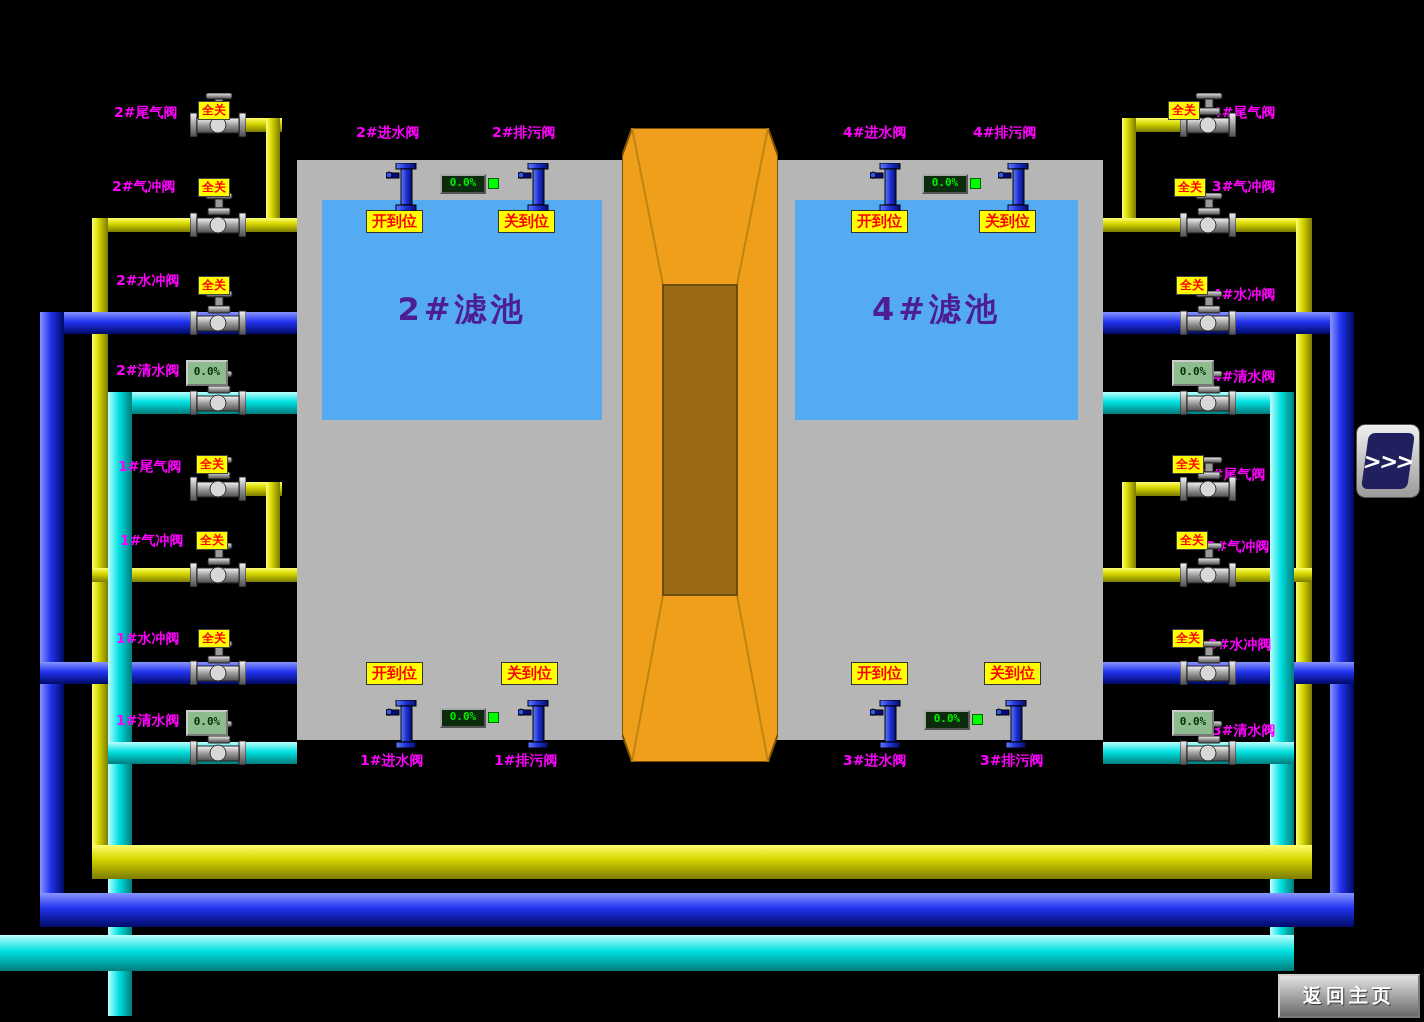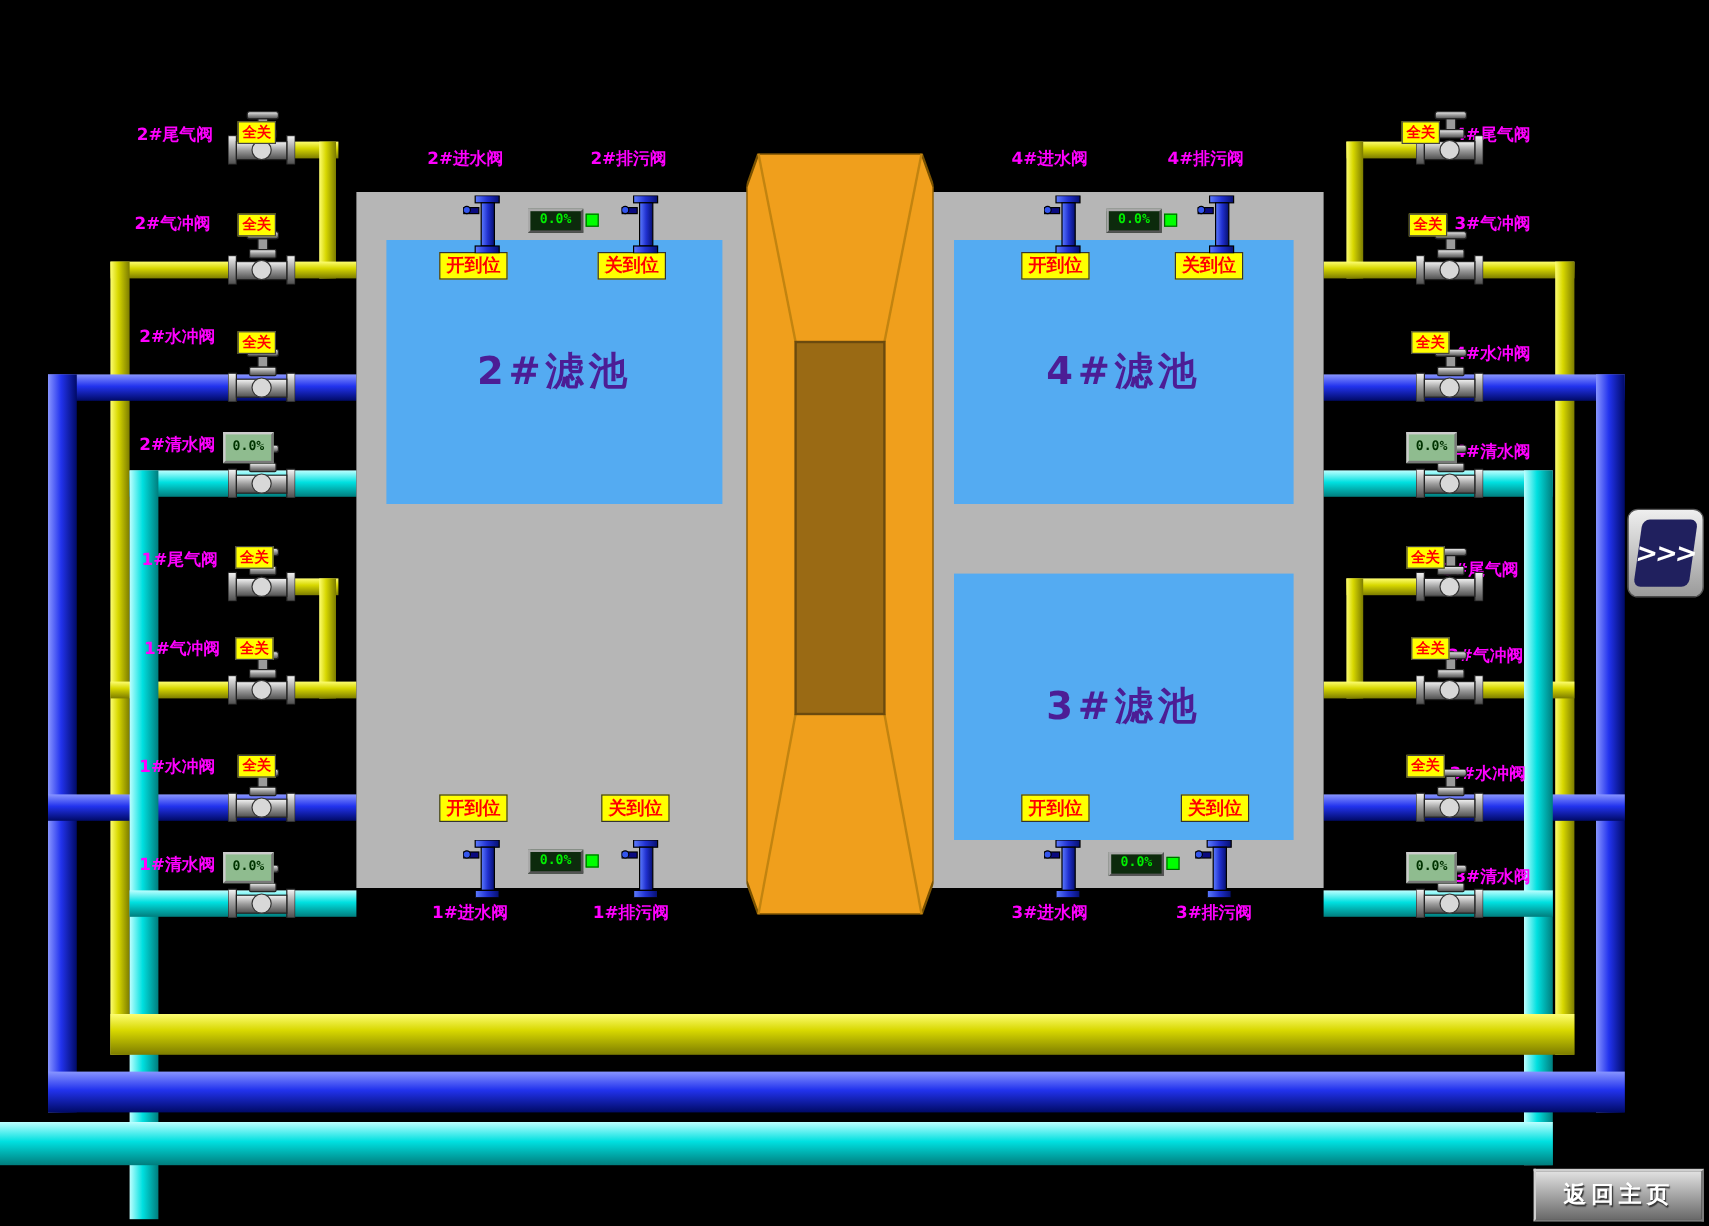--- a/index.html
+++ b/index.html
@@ -132,23 +132,20 @@
     <line x1="115" y1="467" x2="146" y2="634" stroke="#c28410" stroke-width="2"></line>
     <rect x="41" y="157" width="74" height="310" fill="#9a6a14" stroke="#6b4a0e" stroke-width="2"></rect>
   </svg>
 
   <div class="abs pool" style="left:322px;top:200px;width:280px;height:220px">
     <span>2#滤池</span>
   </div>
   <div class="abs pool" style="left:795px;top:200px;width:283px;height:220px">
     <span>4#滤池</span>
   </div>
-  <div class="abs pool" style="left:795px;top:478px;width:283px;height:222px">
-    <span>3#滤池</span>
-  </div>
 
   <div class="abs pos-box" style="left:366px;top:210px">开到位</div>
   <div class="abs pos-box" style="left:498px;top:210px">关到位</div>
   <div class="abs pos-box" style="left:851px;top:210px">开到位</div>
   <div class="abs pos-box" style="left:979px;top:210px">关到位</div>
   <div class="abs pos-box" style="left:366px;top:662px">开到位</div>
   <div class="abs pos-box" style="left:501px;top:662px">关到位</div>
   <div class="abs pos-box" style="left:851px;top:662px">开到位</div>
   <div class="abs pos-box" style="left:984px;top:662px">关到位</div>
 

